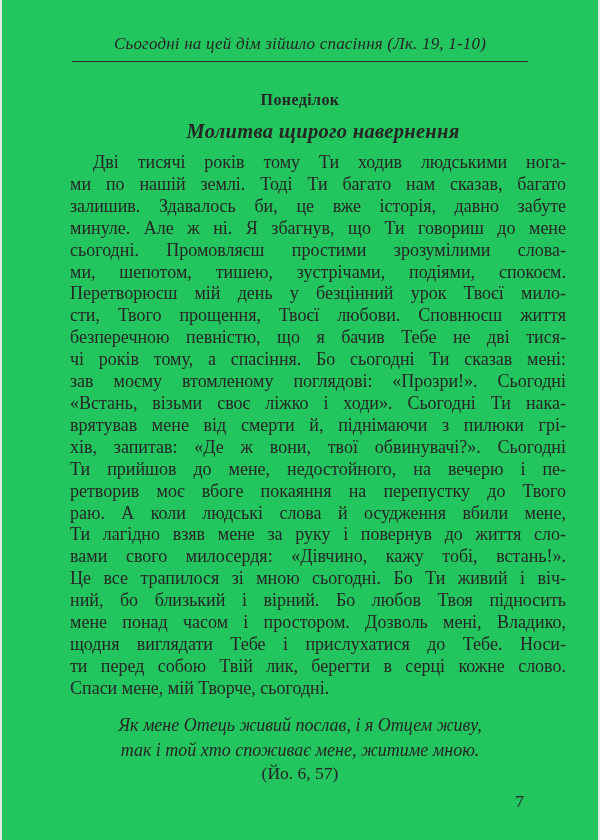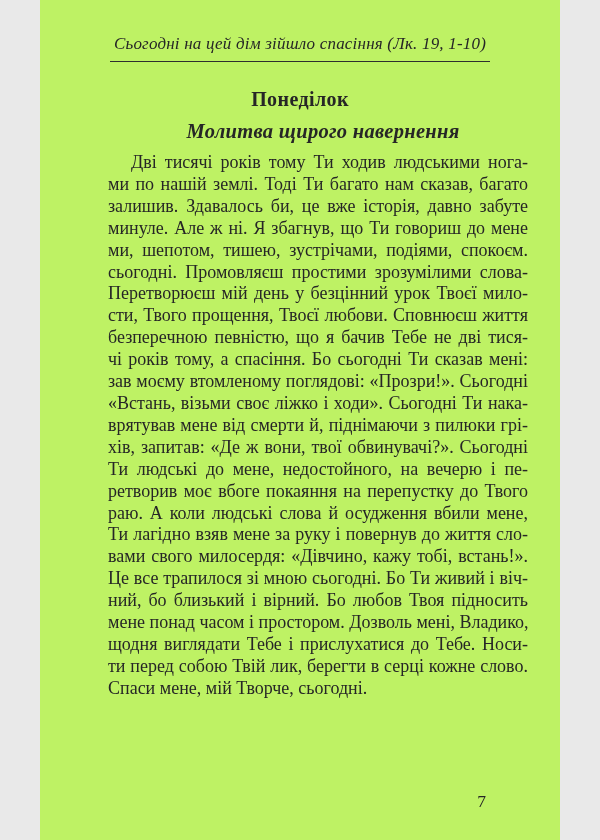--- a/index.html
+++ b/index.html
@@ -2,44 +2,44 @@
 <html lang="uk"><head>
 <meta charset="utf-8">
 <style>
   html, body {
     margin: 0;
     padding: 0;
     background: #e9e9e9;
   }
   .page {
     position: relative;
-    width: 520px;
+    width: 596px;
     height: 840px;
     margin: 0 auto;
-    background: #bef264;
+    background: #22c55e;
     color: #262626;
     font-family: "Liberation Serif", "DejaVu Serif", serif;
     overflow: hidden;
   }
   .running-header {
     padding-top: 34px;
     font-style: italic;
     font-size: 17px;
     line-height: 20px;
     text-align: center;
     letter-spacing: 0.2px;
   }
   .header-rule {
     border: 0;
     border-top: 1.5px solid #2e2e2e;
     margin: 7px 70px 0 70px;
   }
   .day-heading {
     margin: 27px 0 0 0;
-    font-size: 20px;
+    font-size: 16px;
     line-height: 21px;
     font-weight: bold;
     text-align: center;
     letter-spacing: 0.4px;
   }
   .prayer-title {
     margin: 9px 0 0 0;
     font-size: 20.5px;
     line-height: 24px;
     font-weight: bold;
@@ -97,39 +97,44 @@
   <div class="day-heading">Понеділок</div>
 
   <div class="prayer-title">Молитва щирого навернення</div>
 
   <div class="body-text">
 
   <div class="body-line">Дві тисячі років тому Ти ходив людськими нога-</div>
       <div class="body-line">ми по нашій землі. Тоді Ти багато нам сказав, багато</div>
       <div class="body-line">залишив. Здавалось би, це вже історія, давно забуте</div>
       <div class="body-line">минуле. Але ж ні. Я збагнув, що Ти говориш до мене</div>
+      <div class="body-line">сьогодні. Промовляєш простими зрозумілими слова-</div>
       <div class="body-line">ми, шепотом, тишею, зустрічами, подіями, спокоєм.</div>
-      <div class="body-line">сьогодні. Промовляєш простими зрозумілими слова-</div>
       <div class="body-line">Перетворюєш мій день у безцінний урок Твоєї мило-</div>
       <div class="body-line">сти, Твого прощення, Твоєї любови. Сповнюєш життя</div>
       <div class="body-line">безперечною певністю, що я бачив Тебе не дві тися-</div>
       <div class="body-line">чі років тому, а спасіння. Бо сьогодні Ти сказав мені:</div>
       <div class="body-line">зав моєму втомленому поглядові: «Прозри!». Сьогодні</div>
       <div class="body-line">«Встань, візьми своє ліжко і ходи». Сьогодні Ти нака-</div>
       <div class="body-line">врятував мене від смерти й, піднімаючи з пилюки грі-</div>
       <div class="body-line">хів, запитав: «Де ж вони, твої обвинувачі?». Сьогодні</div>
-      <div class="body-line">Ти людські до мене, недостойного, на вечерю і пе-</div>
+      <div class="body-line">Ти прийшов до мене, недостойного, на вечерю і пе-</div>
       <div class="body-line">ретворив моє вбоге покаяння на перепустку до Твого</div>
       <div class="body-line">раю. А коли людські слова й осудження вбили мене,</div>
       <div class="body-line">Ти лагідно взяв мене за руку і повернув до життя сло-</div>
       <div class="body-line">вами свого милосердя: «Дівчино, кажу тобі, встань!».</div>
       <div class="body-line">Це все трапилося зі мною сьогодні. Бо Ти живий і віч-</div>
       <div class="body-line">ний, бо близький і вірний. Бо любов Твоя підносить</div>
       <div class="body-line">мене понад часом і простором. Дозволь мені, Владико,</div>
       <div class="body-line">щодня виглядати Тебе і прислухатися до Тебе. Носи-</div>
       <div class="body-line">ти перед собою Твій лик, берегти в серці кожне слово.</div>
       <div class="body-line">Спаси мене, мій Творче, сьогодні.</div>
     </div>
 
+  <div class="quote">
+    <div>Як мене Отець живий послав, і я Отцем живу,</div>
+    <div>так і той хто споживає мене, житиме мною.</div>
+    <div class="quote-citation">(Йо. 6, 57)</div>
+  </div>
 
   <div class="page-number">7</div>
 
 </div>
 
 </body></html>

